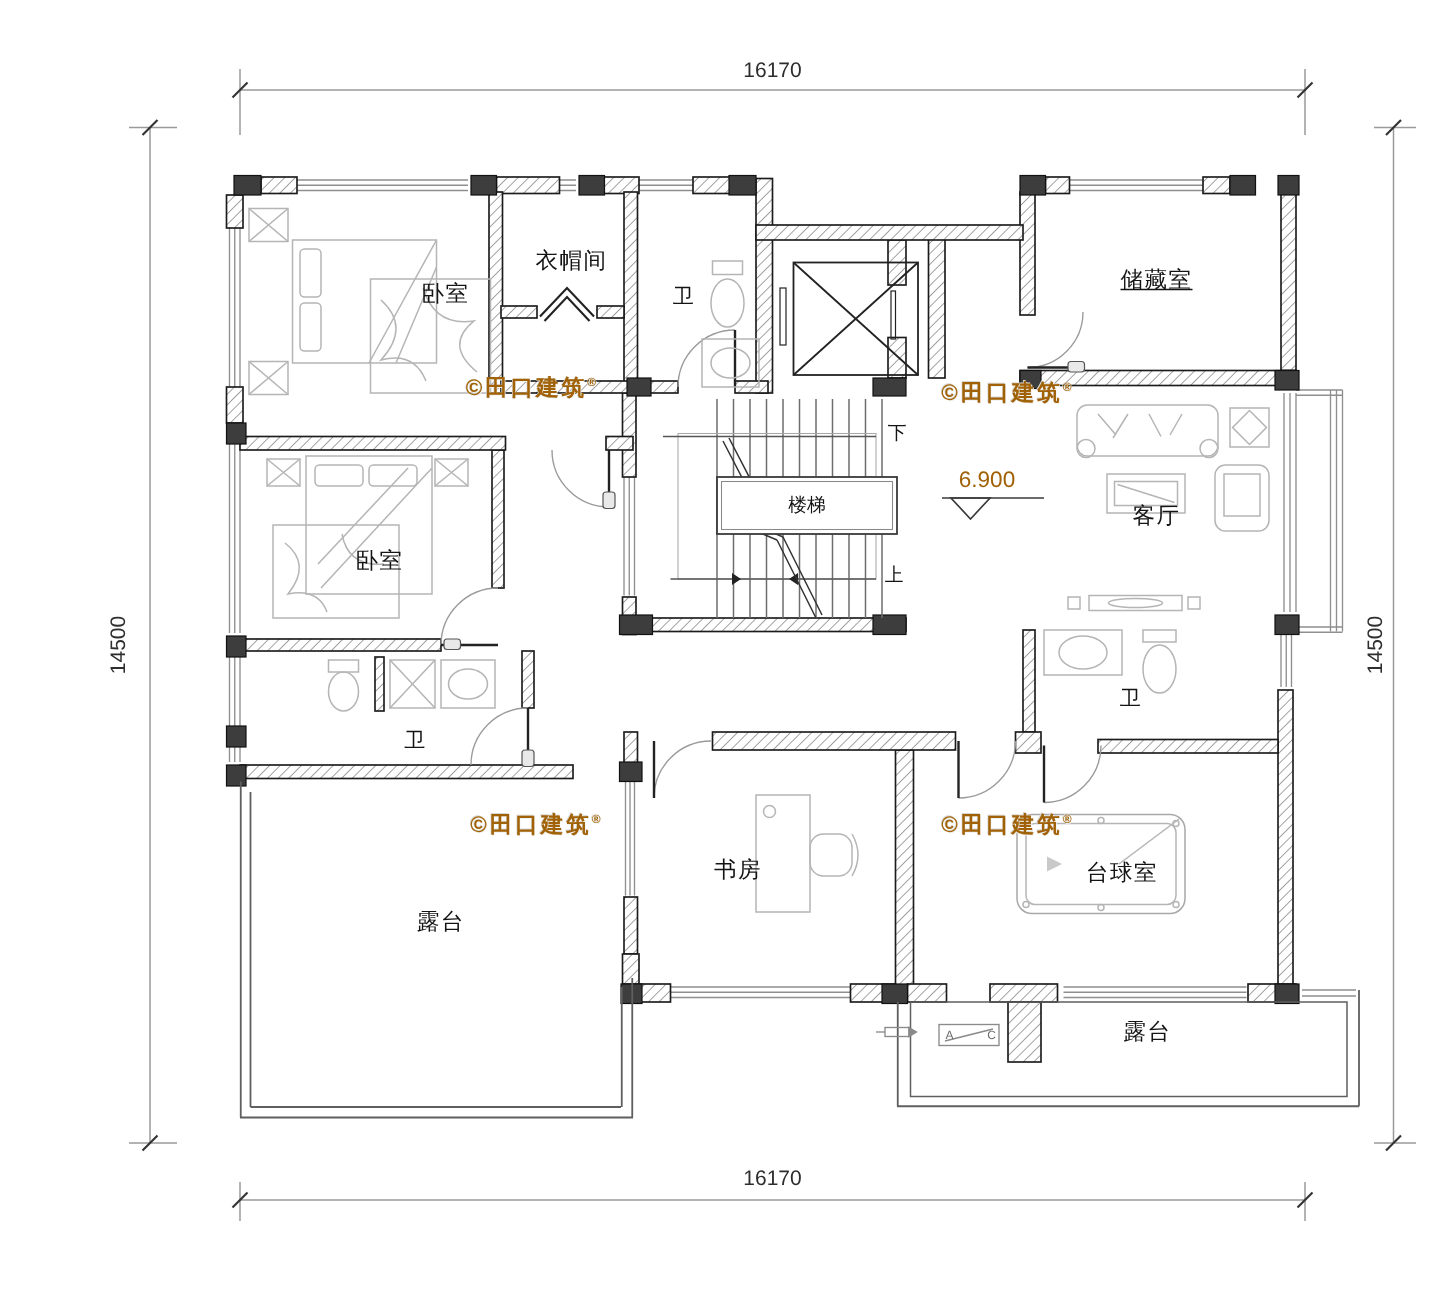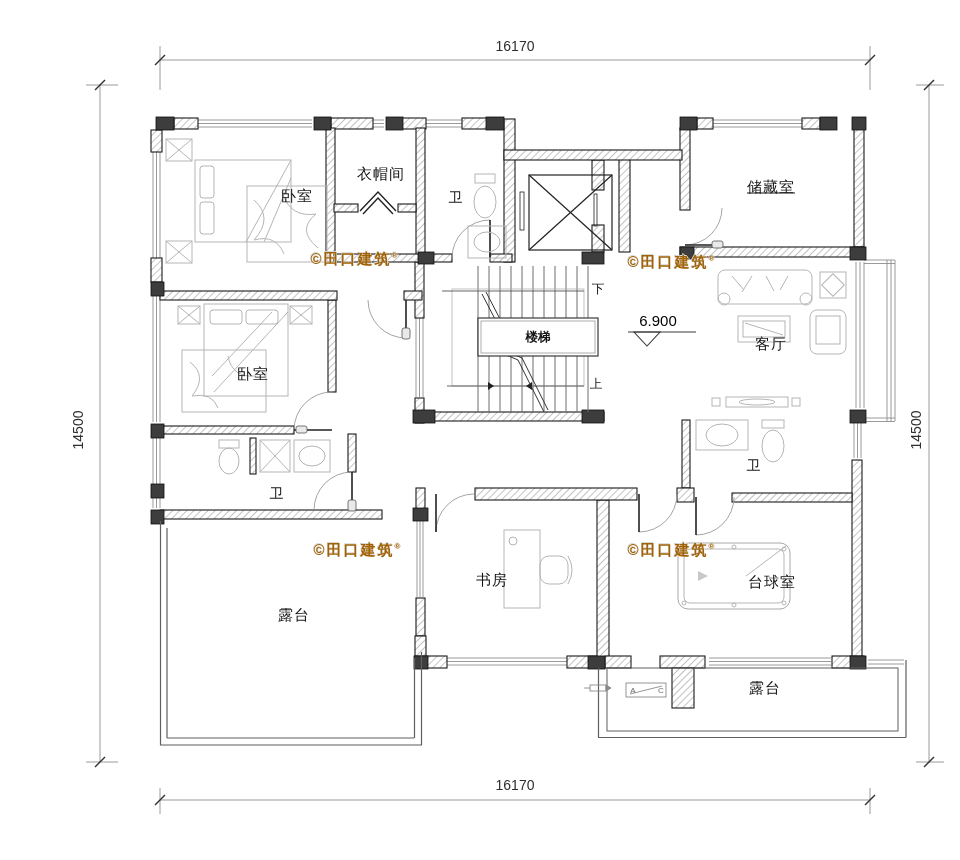--- a/index.html
+++ b/index.html
@@ -6,21 +6,21 @@
   .stage{position:relative;width:960px;height:860px;background:#ffffff;overflow:hidden;
          font-family:"Liberation Sans","DejaVu Sans",sans-serif;margin-left:32px;}
   svg{position:absolute;left:0;top:0;}
   .lbl{position:absolute;transform:translate(-50%,-50%);color:#141414;font-size:15px;
        letter-spacing:1px;white-space:nowrap;z-index:3;}
   .lbl.md{font-size:14px;}
   .lbl.sm{font-size:12.5px;letter-spacing:0;}
   .lbl.dim{font-size:14px;color:#2e2e2e;letter-spacing:0;}
   .lbl.vert{transform:translate(-50%,-50%) rotate(-90deg);}
   .lbl.tiny{font-size:8px;color:#6a6a6a;letter-spacing:0;}
-  .lbl.elev{font-size:15px;color:#000000;letter-spacing:0;}
+  .lbl.elev{font-size:15px;color:#a16207;letter-spacing:0;}
   .wm{position:absolute;transform:translate(-50%,-50%);color:#a16207;font-size:15px;
       font-weight:bold;letter-spacing:2px;white-space:nowrap;z-index:2;
       text-shadow:0.5px 0.5px 0 #f2f2ef, -0.5px -0.5px 0 #d8d8d4;}
   .wm sup{font-size:8px;letter-spacing:0;}
 </style>
 </head>
 <body>
 
 <div class="stage">
 
@@ -329,25 +329,25 @@
 
 <div class="lbl" style="left:265px;top:196px;">卧室</div>
 <div class="lbl" style="left:349px;top:174px;">衣帽间</div>
 <div class="lbl md" style="left:424px;top:198px;">卫</div>
 <div class="lbl" style="left:739px;top:187px;text-decoration:underline;">储藏室</div>
 <div class="lbl" style="left:739px;top:344px;text-align:center;">客厅</div>
 <div class="lbl" style="left:221px;top:374px;">卧室</div>
 <div class="lbl md" style="left:245px;top:494px;">卫</div>
 <div class="lbl md" style="left:722px;top:466px;">卫</div>
 <div class="lbl" style="left:460px;top:580px;text-align:right;">书房</div>
-<div class="lbl" style="left:740px;top:582px;">台球室</div>
+<div class="lbl" style="left:716px;top:582px;">台球室</div>
 <div class="lbl" style="left:262px;top:615px;">露台</div>
 <div class="lbl" style="left:733px;top:688px;">露台</div>
 
-<div class="lbl sm" style="left:506px;top:337px;font-weight:bold;">楼梯</div>
+<div class="lbl sm" style="left:506px;top:337px;">楼梯</div>
 <div class="lbl sm" style="left:566px;top:289px;">下</div>
 <div class="lbl sm" style="left:564px;top:384px;">上</div>
 <div class="lbl elev" style="left:626px;top:320px;">6.900</div>
 
 <div class="lbl tiny" style="left:601px;top:690px;">A</div>
 <div class="lbl tiny" style="left:629px;top:690px;">C</div>
 
 <div class="wm" style="left:322px;top:259px;"><span>©田口建筑</span><sup>®</sup></div>
 <div class="wm" style="left:639px;top:262px;"><span>©田口建筑</span><sup>®</sup></div>
 <div class="wm" style="left:325px;top:550px;"><span>©田口建筑</span><sup>®</sup></div>

